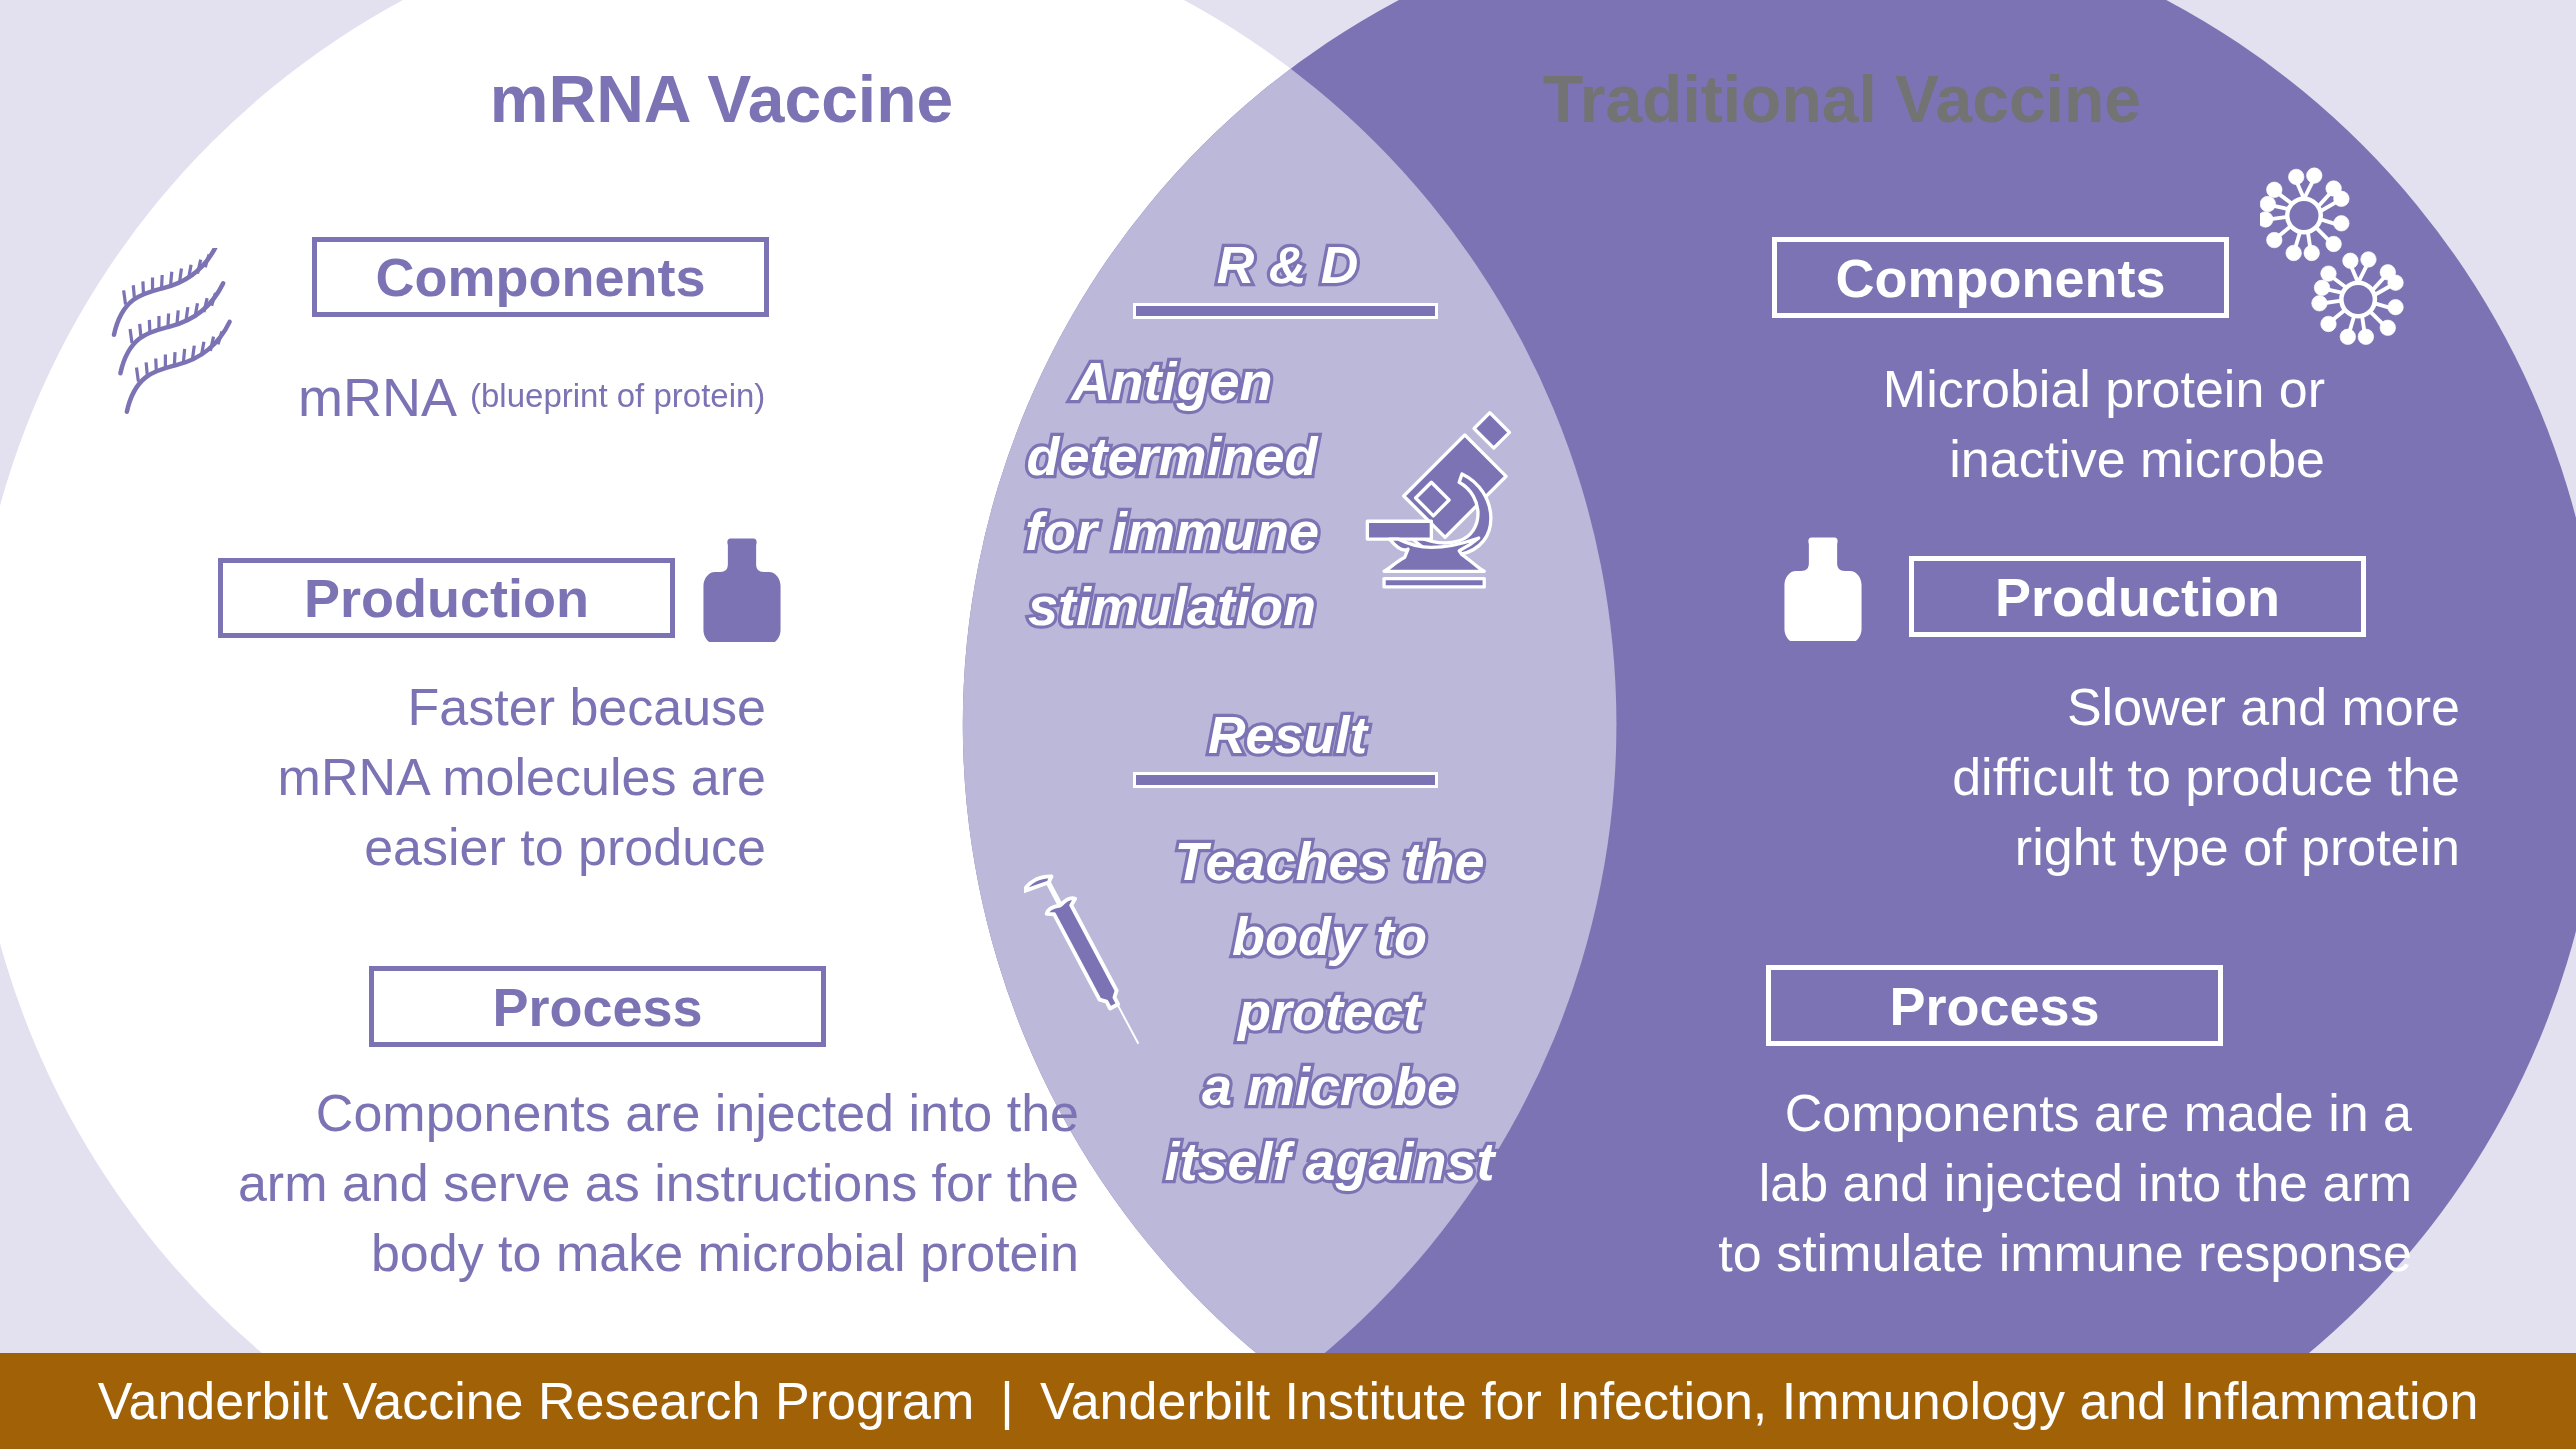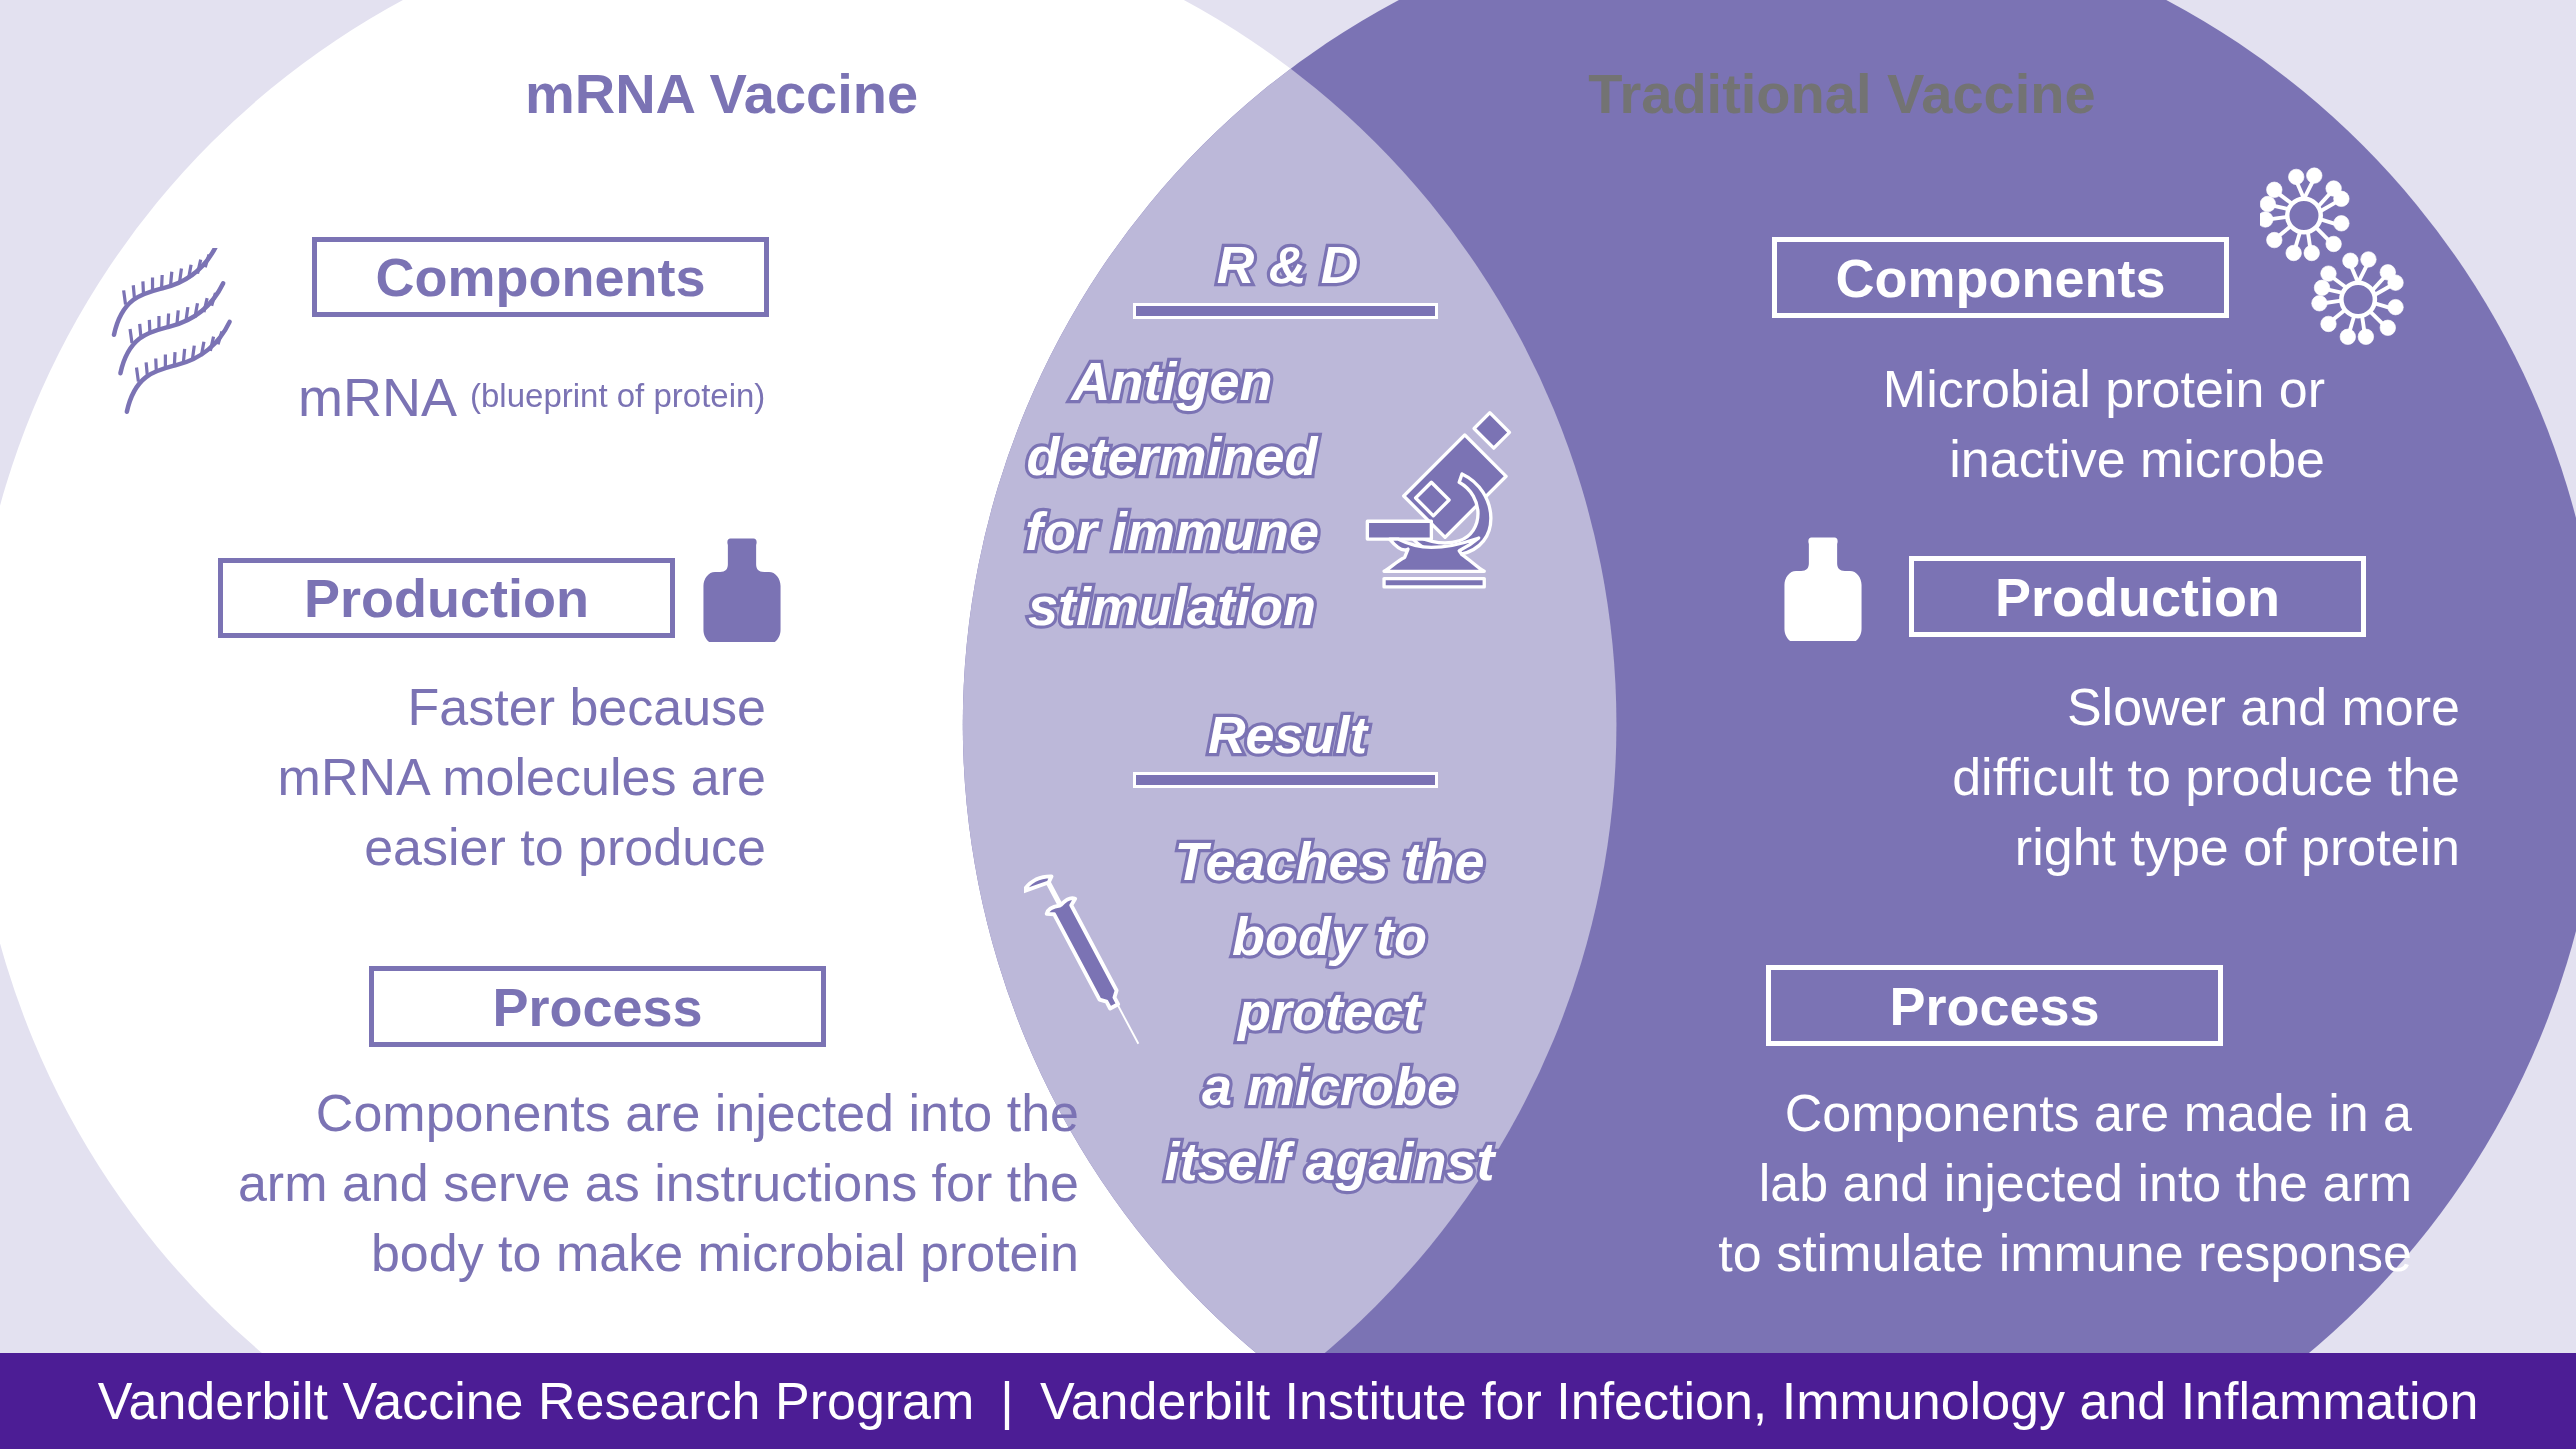--- a/index.html
+++ b/index.html
@@ -1,32 +1,32 @@
 <!DOCTYPE html>
 <html style="font-size:10.3px"><head>
 <meta charset="utf-8">
 <style>
   html, body { margin: 0; padding: 0; }
   body { width: 2576px; height: 1449px; overflow: hidden; background: #e3e1f0; position: relative; font-family: "Liberation Sans", sans-serif; }
   #stage { position: absolute; left: 0; top: 0; width: 2576px; height: 1449px; }
   svg.bg { position: absolute; left: 0; top: 0; }
   .abs { position: absolute; }
-  .title { font-weight: bold; font-size: 56px; text-align: center; white-space: nowrap; }
+  .title { font-weight: bold; font-size: 66px; text-align: center; white-space: nowrap; }
   .box { position: absolute; box-sizing: border-box; border: 5.8px solid; display: flex; align-items: center; justify-content: center; font-weight: bold; font-size: 54px; }
   .box.left { border-color: #7b73b4; color: #7b73b4; }
   .box.right { border-color: #ffffff; color: #ffffff; }
   .body { position: absolute; text-align: right; font-size: 52px; line-height: 70px; white-space: nowrap; }
   .body.left { color: #7b73b4; }
   .body.right { color: #ffffff; }
   .mid-text { position: absolute; text-align: center; font-weight: bold; font-style: italic; color: #ffffff; white-space: nowrap;
     -webkit-text-stroke: 6.4px #7b73b4; paint-order: stroke fill; }
   .mid-head { font-size: 52px; }
   .mid-body { font-size: 54px; line-height: 75px; }
   .rule { position: absolute; height: 10.3px; background: #7b73b4; border: 3.2px solid #ffffff; box-sizing: content-box; }
-  .footer { position: absolute; left: 0; top: 1353px; width: 2576px; height: 96px; background: #4c1d95; display: flex; align-items: center; justify-content: center; }
+  .footer { position: absolute; left: 0; top: 1353px; width: 2576px; height: 96px; background: #a16207; display: flex; align-items: center; justify-content: center; }
   .footer span { color: #ffffff; font-size: 52px; white-space: pre; }
   .icon { position: absolute; }
 </style>
 </head>
 <body>
 
 <div id="stage">
 
   <svg class="bg" width="2576" height="1449" viewBox="0 0 4000 2250">
     <defs>

